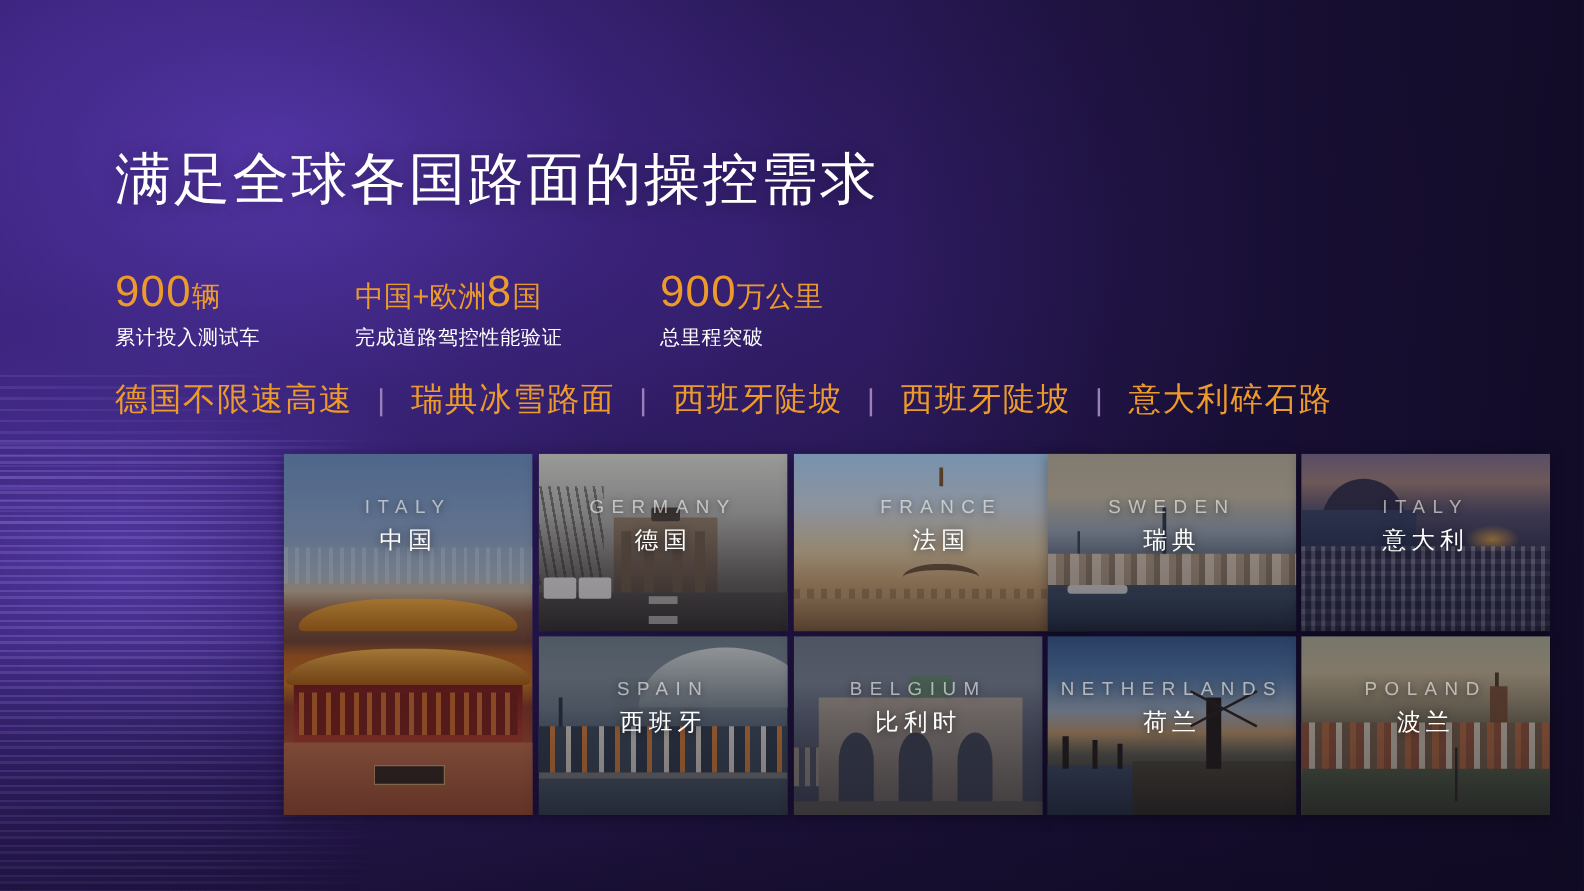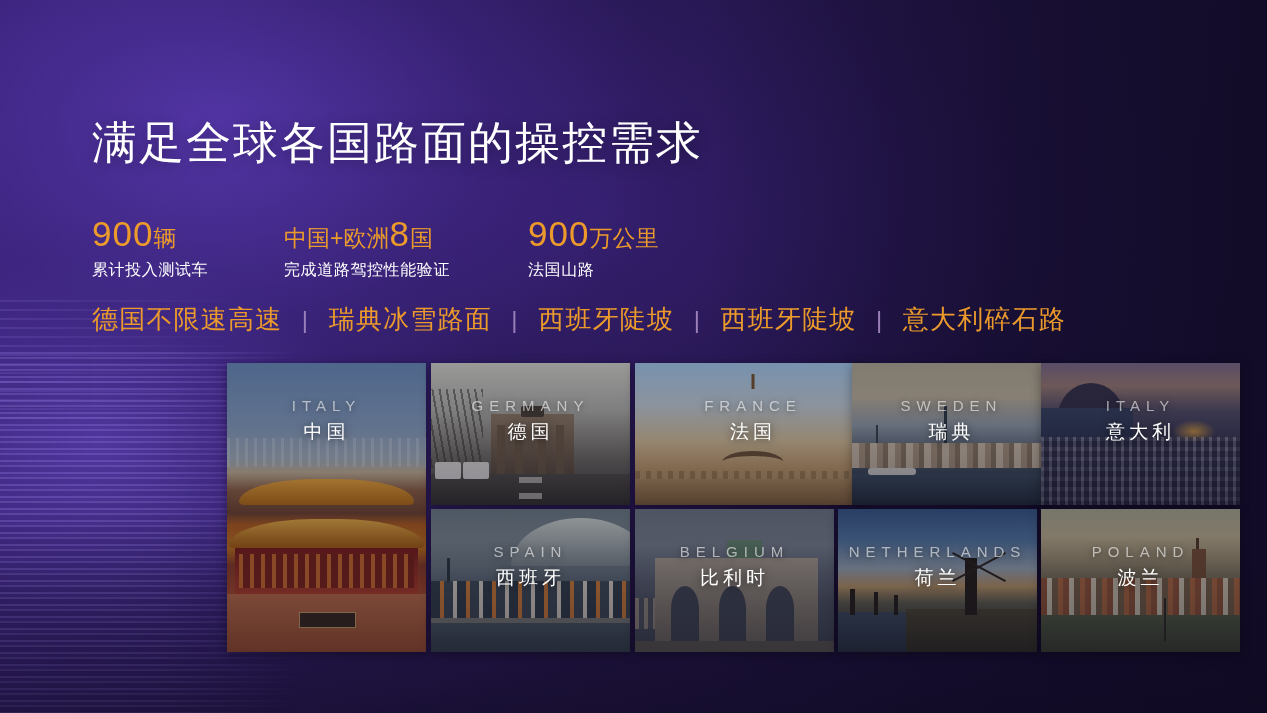--- a/index.html
+++ b/index.html
@@ -204,21 +204,21 @@
       <div class="stat-label">累计投入测试车</div>
     </div>
 
     <div class="stat stat-2">
       <div class="stat-value"><span class="small">中国+欧洲</span><span class="big">8</span><span class="small">国</span></div>
       <div class="stat-label">完成道路驾控性能验证</div>
     </div>
 
     <div class="stat stat-3">
       <div class="stat-value"><span class="big">900</span><span class="small">万公里</span></div>
-      <div class="stat-label">法国山路</div>
+      <div class="stat-label">总里程突破</div>
     </div>
   </div>
 
   <div class="roads">
     <span>德国不限速高速</span>
     <span class="sep">|</span>
     <span>瑞典冰雪路面</span>
     <span class="sep">|</span>
     <span>西班牙陡坡</span>
     <span class="sep">|</span>
@@ -275,21 +275,21 @@
         <div class="city"></div>
           <div class="ground"></div>
       </div>
       <div class="scrim"></div>
       <div class="caption">
         <span class="cap-en">FRANCE</span>
         <span class="cap-zh">法国</span>
       </div>
     </div>
 
-    <div class="tile" style="left:625px;top:0px;width:199px;height:142px;">
+    <div class="tile" style="left:611px;top:0px;width:199px;height:142px;">
       <div class="photo ph-sweden">
         <div class="spire"></div>
           <div class="spire2"></div>
           <div class="skyline"></div>
         <div class="water"></div>
           <div class="boat"></div>
       </div>
       <div class="scrim"></div>
       <div class="caption">
         <span class="cap-en">SWEDEN</span>

